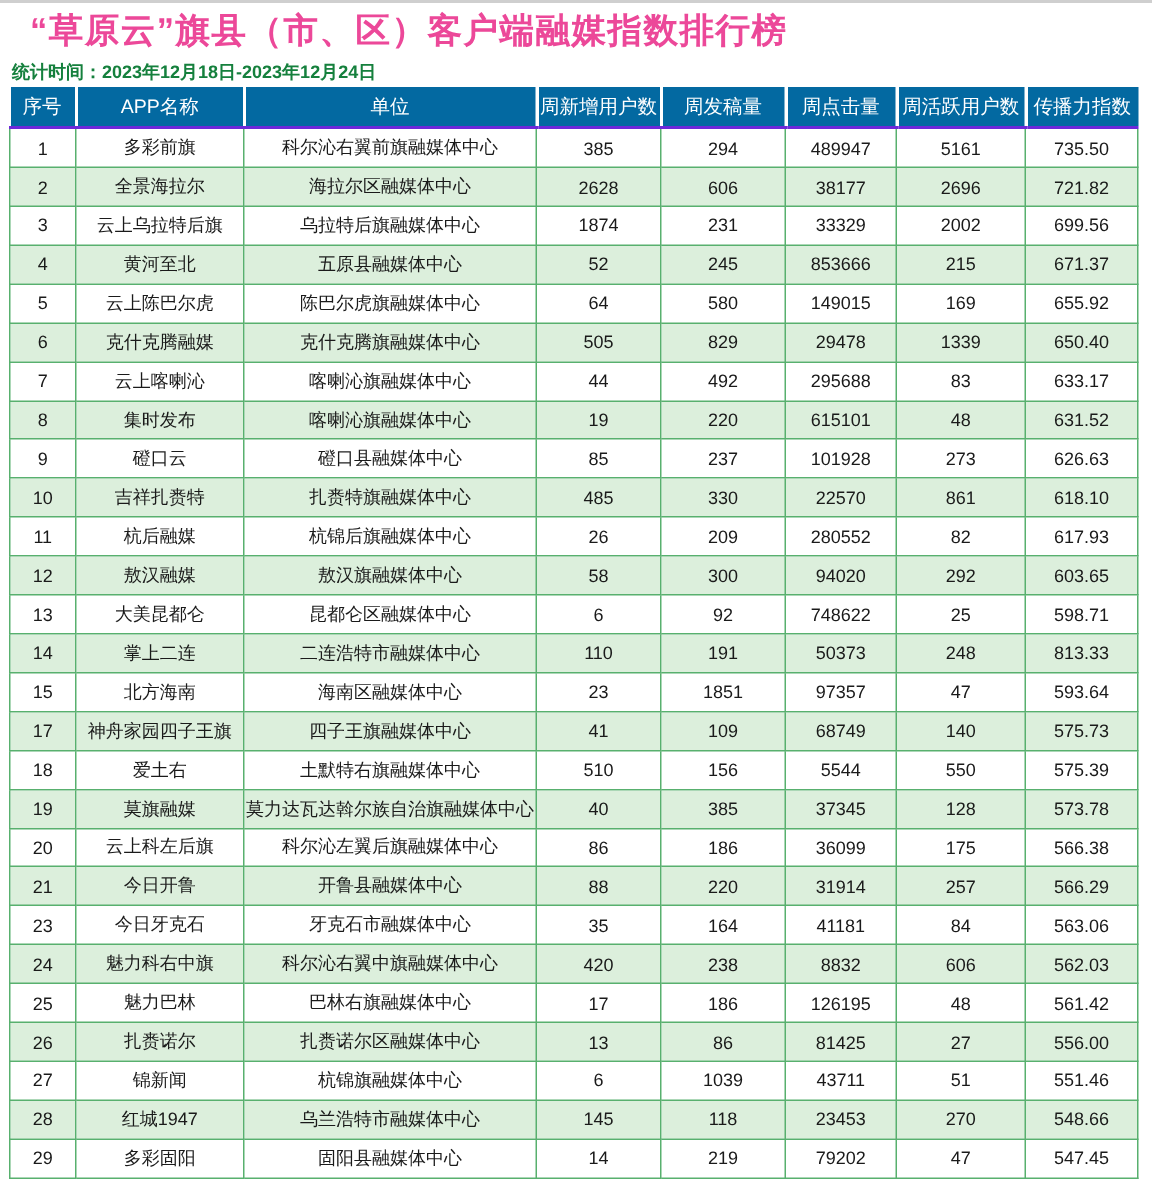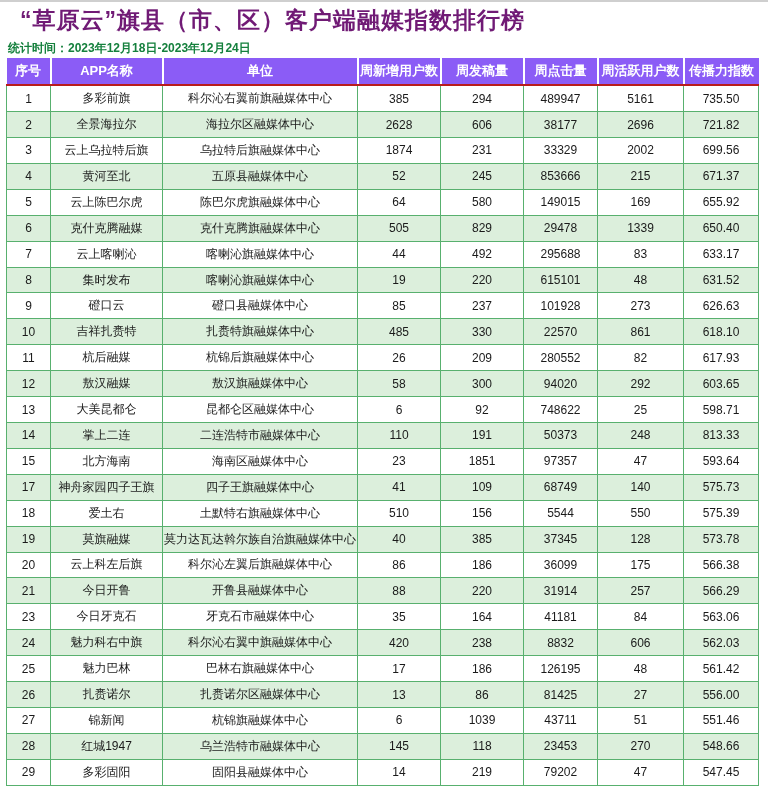--- a/index.html
+++ b/index.html
@@ -5,39 +5,39 @@
   html,body { margin:0; padding:0; background:#ffffff; }
   body {
     width:768px; height:791px;
     font-family:"Liberation Sans","DejaVu Sans",sans-serif;
     -webkit-font-smoothing:antialiased;
   }
   .page { position:relative; width:768px; height:791px; overflow:hidden; background:#fff; }
   .top-strip { position:absolute; top:0; left:0; width:768px; height:2px; background:#cfcfcf; }
   .title {
     position:absolute; left:20px; top:5px; margin:0;
-    font-size:23px; font-weight:bold; color:#701a75; letter-spacing:1px;
+    font-size:23px; font-weight:bold; color:#ec4899; letter-spacing:1px;
     white-space:nowrap;
     text-align:right;
   }
   .subtitle {
     position:absolute; left:8px; top:40px;
     font-size:12px; font-weight:bold; color:#15803d; white-space:nowrap;
   }
   table.rank-table {
     position:absolute; left:6px; top:58px;
     width:752px; height:728px;
     border-collapse:collapse; table-layout:fixed;
   }
   .rank-table th {
-    background:#8b5cf6; color:#ffffff;
-    font-size:13px; font-weight:bold;
+    background:#0369a1; color:#ffffff;
+    font-size:13px; font-weight:normal;
     height:26px; padding:0; text-align:center;
     border-right:2px solid #ffffff;
-    border-bottom:2px solid #b91c1c;
+    border-bottom:2px solid #6d28d9;
     white-space:nowrap; overflow:hidden;
   }
   .rank-table th:last-child { border-right:none; }
   .rank-table td {
     border:1px solid #58b06e;
     font-size:12px; color:#1a1a1a;
     text-align:center; padding:0 1px;
     white-space:nowrap; overflow:hidden;
   }
   .rank-table tbody tr:nth-child(odd)  td { background:#ffffff; }

